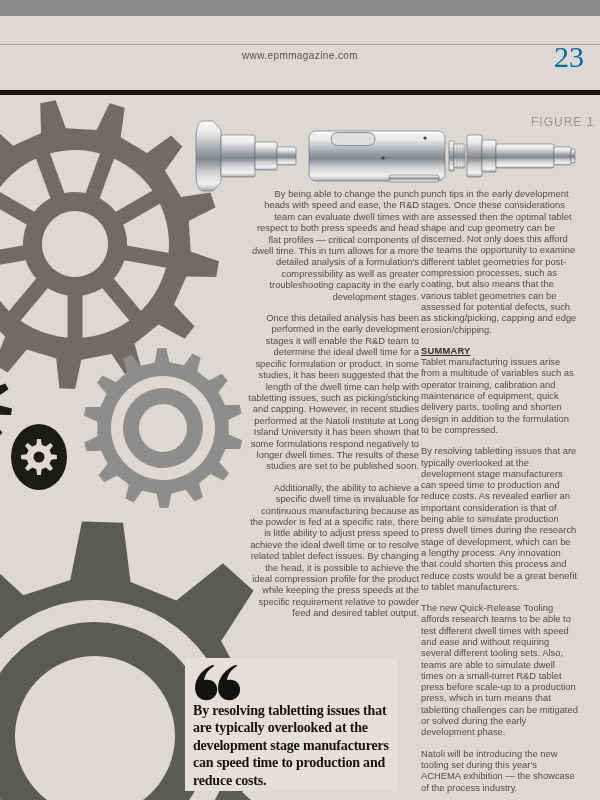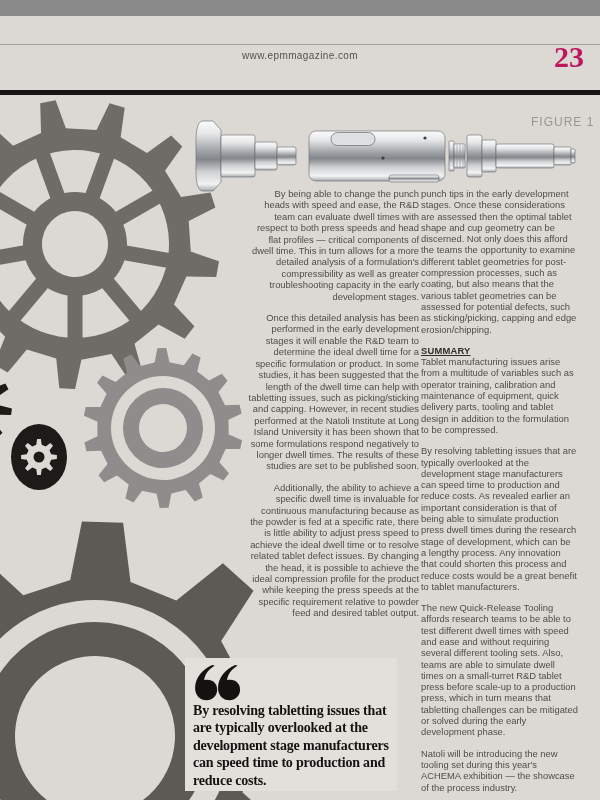--- a/index.html
+++ b/index.html
@@ -7,21 +7,21 @@
   .page {
     position:relative; width:600px; height:800px; margin:16px auto;
     background:#dcd9d4; overflow:hidden;
     font-family:"Liberation Sans", sans-serif;
   }
   
   .hairline { position:absolute; top:28px; left:0; right:0; height:1px; background:#a3a09b; z-index:5; }
   .url { position:absolute; top:34px; left:0; right:0; text-align:center;
          font-size:10px; letter-spacing:.4px; color:#53514e; z-index:5; }
   .pagenum { position:absolute; top:24px; right:16px; z-index:5;
-             font-family:"Liberation Serif", serif; font-weight:700; font-size:30px; color:#be185d; }
+             font-family:"Liberation Serif", serif; font-weight:400; font-size:30px; color:#0369a1; }
   .bar { position:absolute; top:74px; left:0; right:0; height:5px; background:#161513; z-index:5; }
   
   .gears { position:absolute; left:0; top:0; z-index:1; }
   
   .figure { position:absolute; left:193px; top:95px; z-index:2; }
   .figlabel { position:absolute; top:99px; left:531px; z-index:2;
               font-size:12px; letter-spacing:1px; color:#9a968f; }
   
   .col { position:absolute; top:172px; z-index:3;
          font-size:9.4px; line-height:11.4px; color:#4e4d4b; }
@@ -120,21 +120,21 @@
 
   <div class="col col-left">
     <p>By being able to change the punch heads with speed and ease, the R&amp;D team can evaluate dwell times with respect to both press speeds and head flat profiles — critical components of dwell time. This in turn allows for a more detailed analysis of a formulation's compressibility as well as greater troubleshooting capacity in the early development stages.</p>
     <p>Once this detailed analysis has been performed in the early development stages it will enable the R&amp;D team to determine the ideal dwell time for a specific formulation or product. In some studies, it has been suggested that the length of the dwell time can help with tabletting issues, such as picking/sticking and capping. However, in recent studies performed at the Natoli Institute at Long Island University it has been shown that some formulations respond negatively to longer dwell times. The results of these studies are set to be published soon.</p>
     <p>Additionally, the ability to achieve a specific dwell time is invaluable for continuous manufacturing because as the powder is fed at a specific rate, there is little ability to adjust press speed to achieve the ideal dwell time or to resolve related tablet defect issues. By changing the head, it is possible to achieve the ideal compression profile for the product while keeping the press speeds at the specific requirement relative to powder feed and desired tablet output.</p>
   </div>
 
   <div class="col col-right">
     <p>punch tips in the early development stages. Once these considerations are assessed then the optimal tablet shape and cup geometry can be discerned. Not only does this afford the teams the opportunity to examine different tablet geometries for post-compression processes, such as coating, but also means that the various tablet geometries can be assessed for potential defects, such as sticking/picking, capping and edge erosion/chipping.</p>
     <div class="summary-h">SUMMARY</div>
-    <p>Tablet manufacturing issues arise from a multitude of variables such as operator training, calibration and maintenance of equipment, quick delivery parts, tooling and tablet design in addition to the formulation to be compressed.</p>
+    <p>Tablet manufacturing issues arise from a multitude of variables such as operator training, calibration and maintenance of equipment, quick delivery parts, tooling and shorten design in addition to the formulation to be compressed.</p>
     <p>By resolving tabletting issues that are typically overlooked at the development stage manufacturers can speed time to production and reduce costs. As revealed earlier an important consideration is that of being able to simulate production press dwell times during the research stage of development, which can be a lengthy process. Any innovation that could shorten this process and reduce costs would be a great benefit to tablet manufacturers.</p>
     <p>The new Quick-Release Tooling affords research teams to be able to test different dwell times with speed and ease and without requiring several different tooling sets. Also, teams are able to simulate dwell times on a small-turret R&amp;D tablet press before scale-up to a production press, which in turn means that tabletting challenges can be mitigated or solved during the early development phase.</p>
     <p>Natoli will be introducing the new tooling set during this year's ACHEMA exhibition — the showcase of the process industry.</p>
   </div>
 
   <div class="quote-box">
     <svg class="quote-marks" width="50" height="36" viewBox="0 0 56 44">
       <g fill="#131210">
         <path d="M21,0 C9,5 0,16 0,28 C0,37 6,43 14,43 C21,43 27,38 27,30 C27,23 22,18 15,18 C14,18 12,18.2 11,18.6 C12,11 17,5 24,1 Z"></path>
         <path d="M49,0 C37,5 28,16 28,28 C28,37 34,43 42,43 C49,43 55,38 55,30 C55,23 50,18 43,18 C42,18 40,18.2 39,18.6 C40,11 45,5 52,1 Z"></path>

